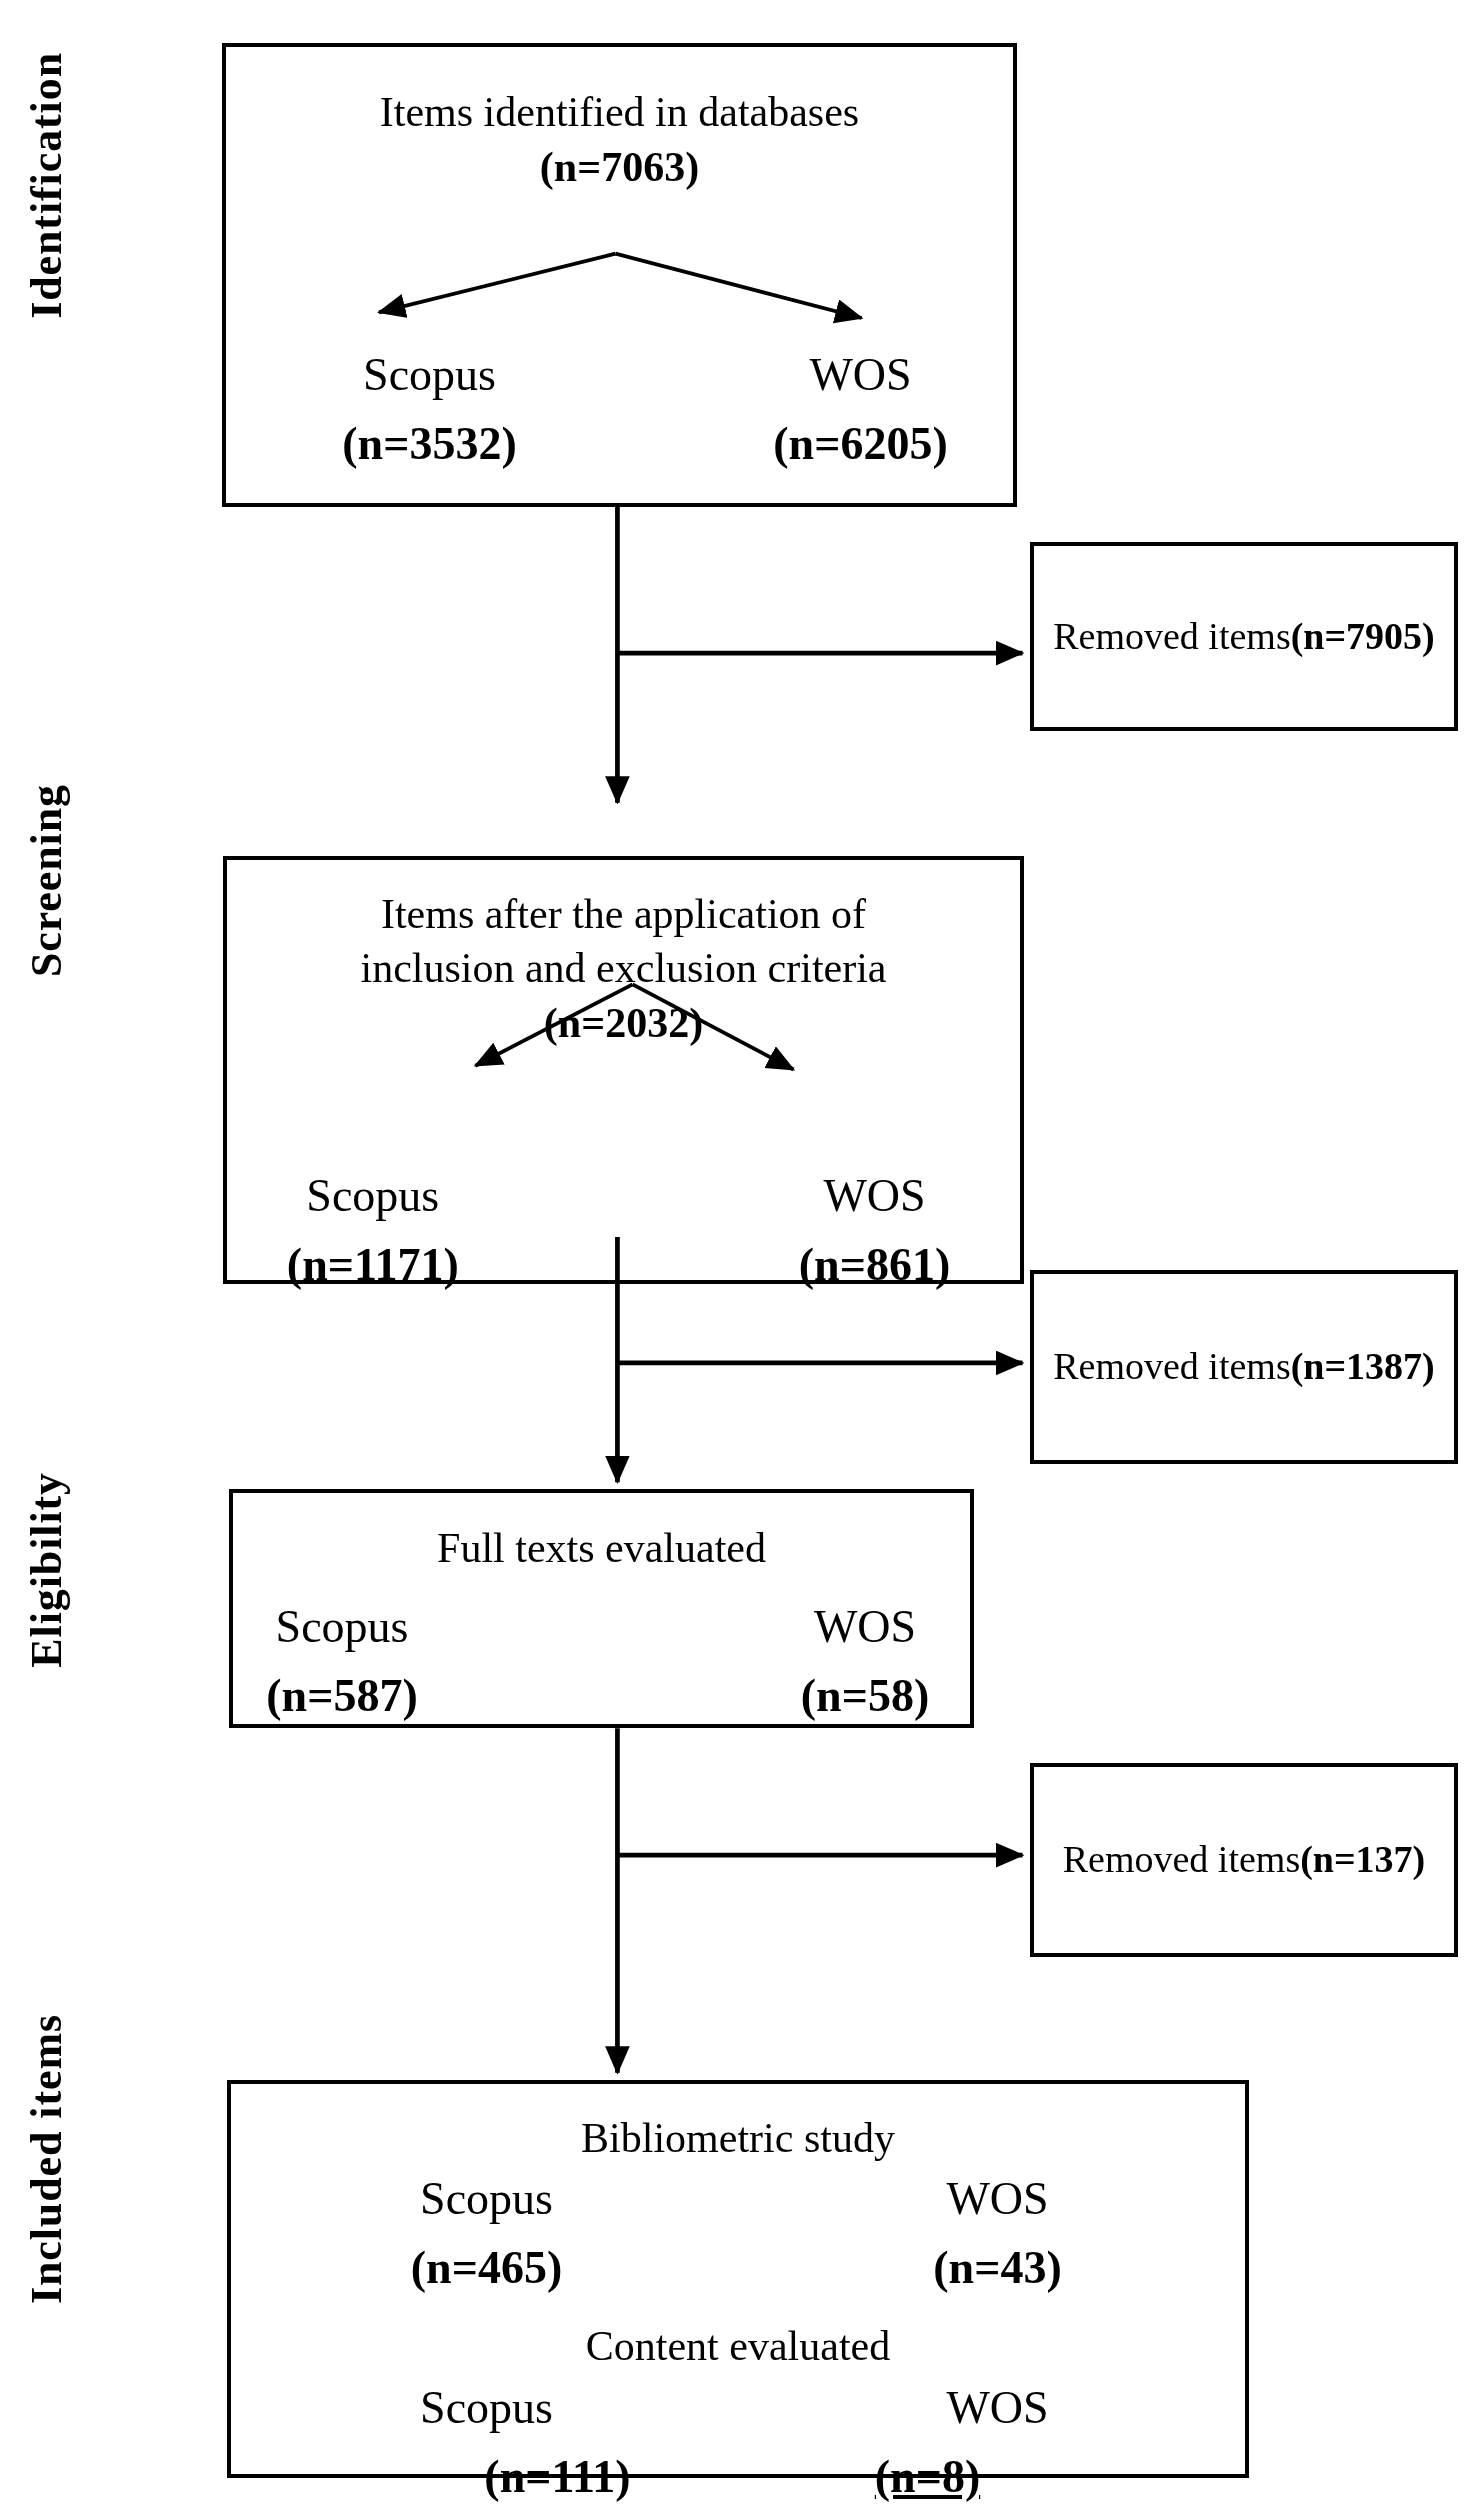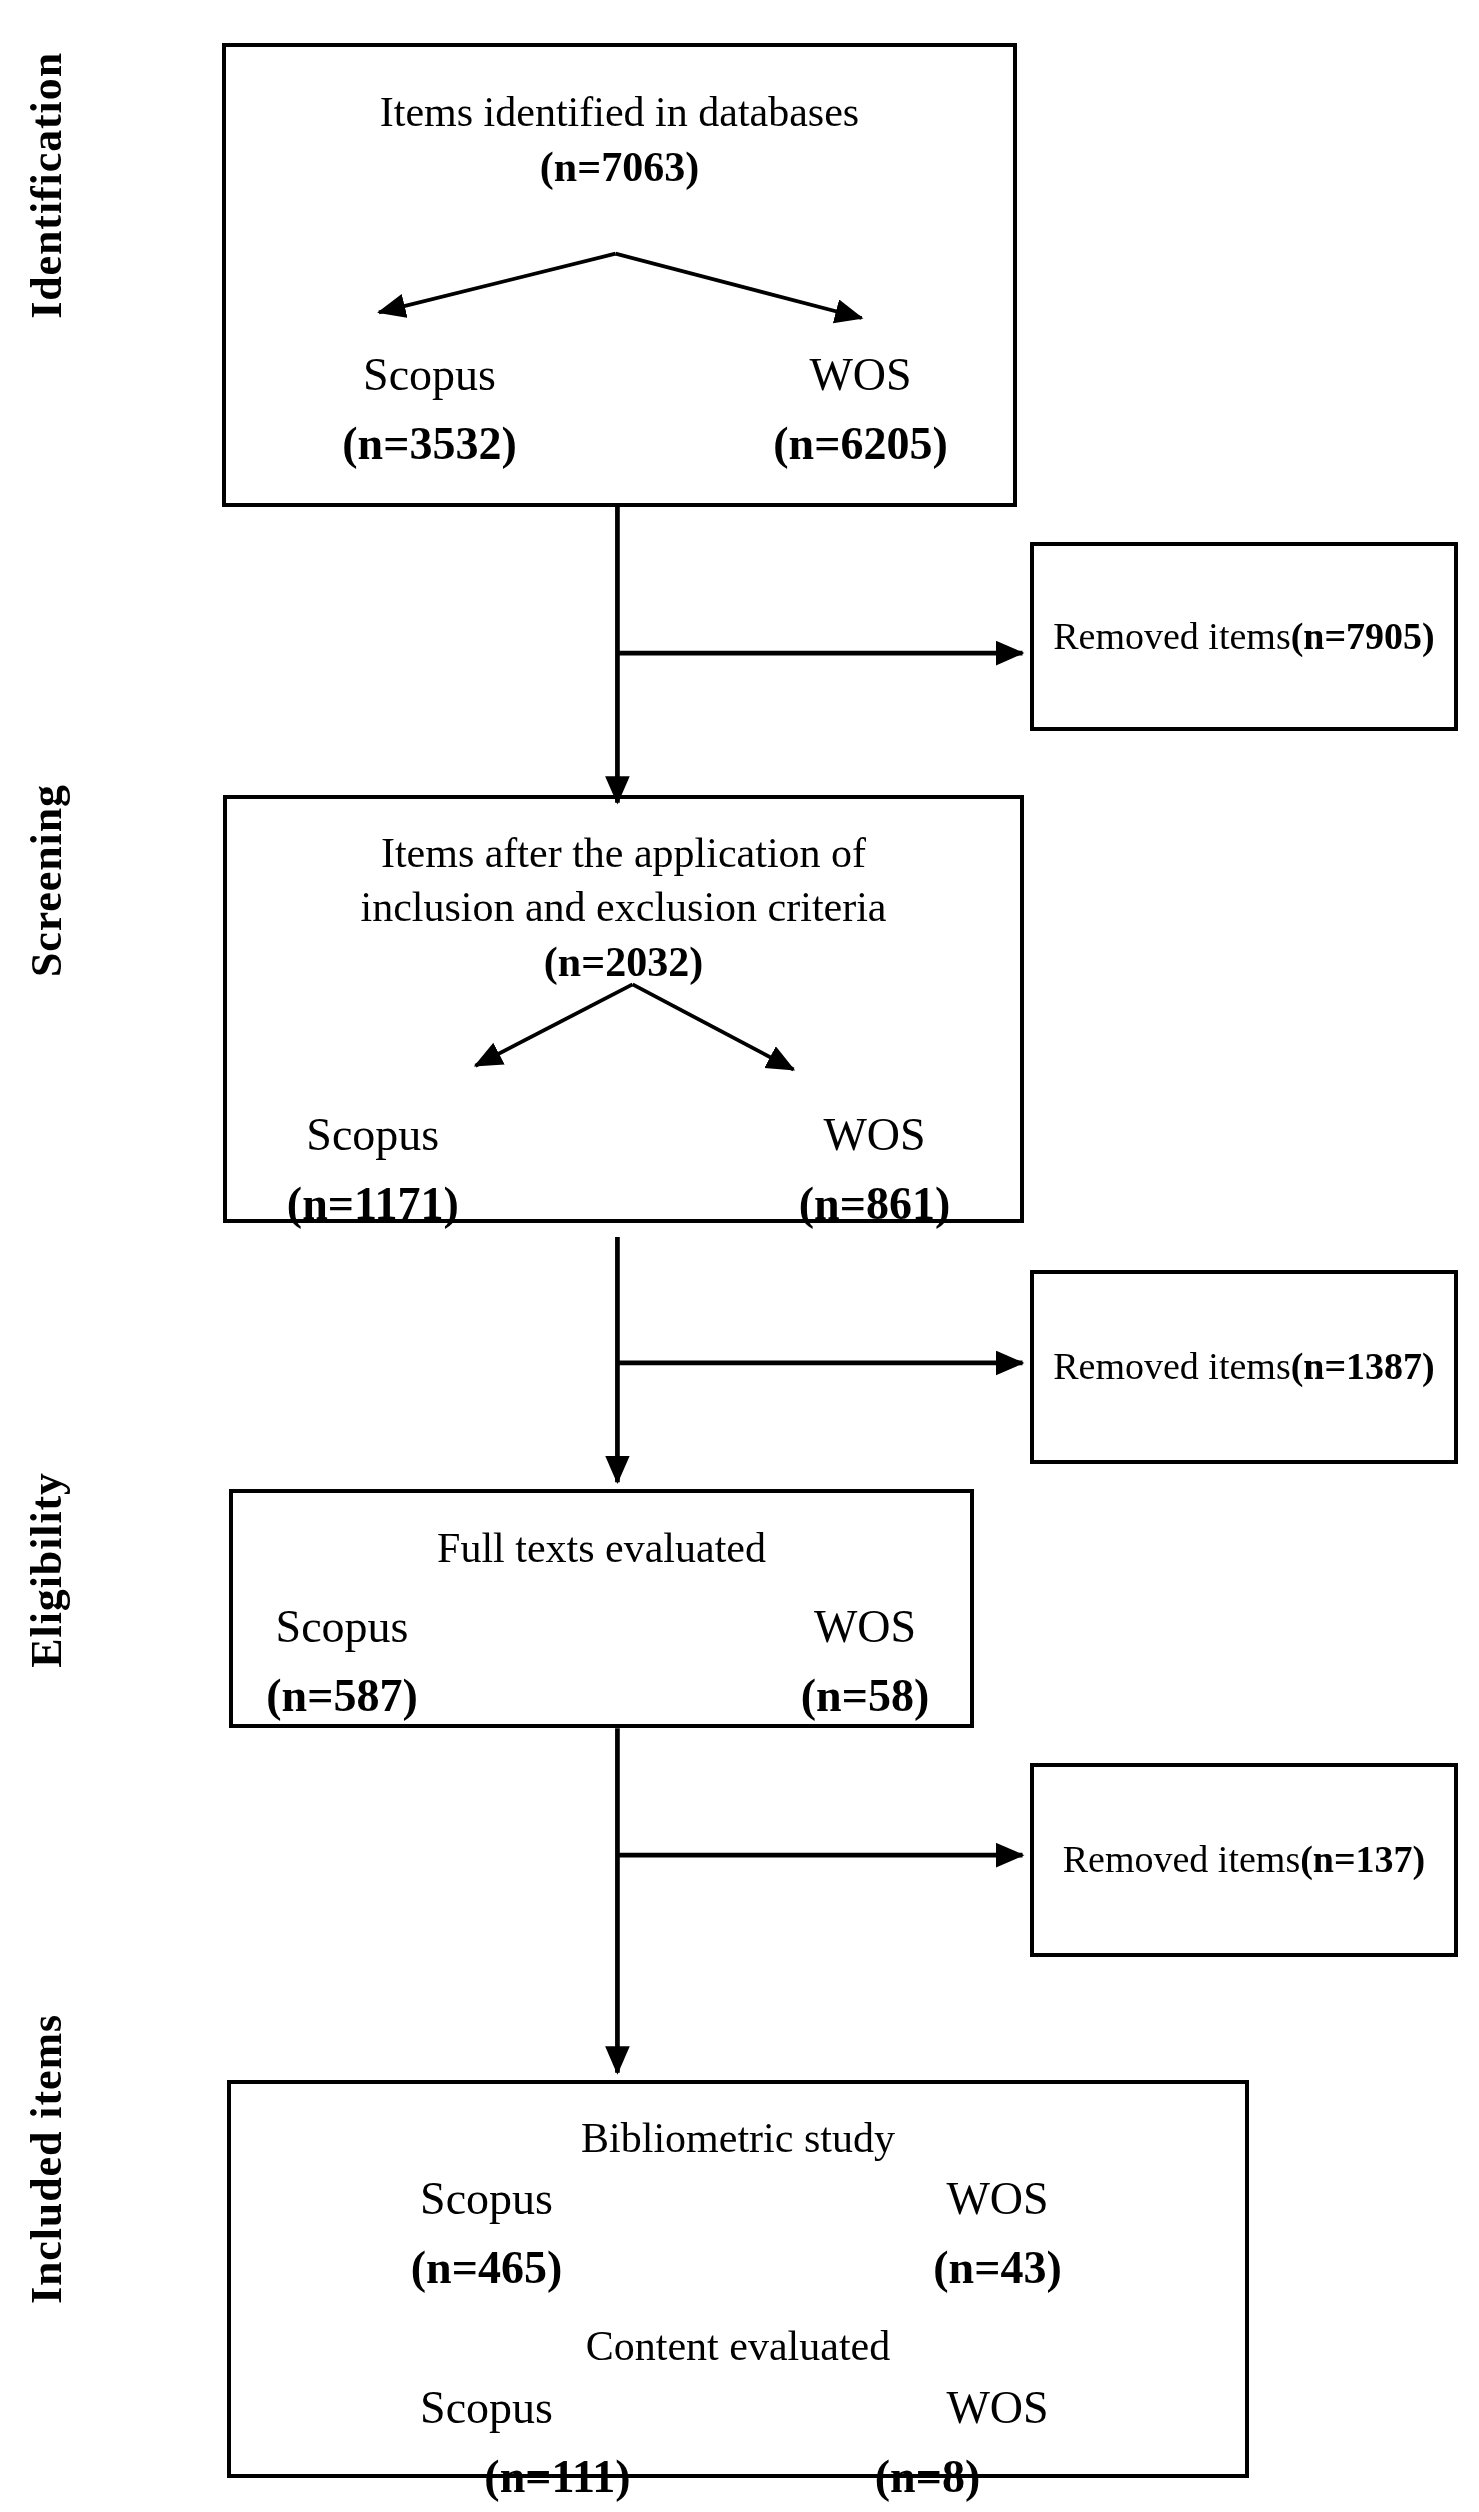--- a/index.html
+++ b/index.html
@@ -58,21 +58,21 @@
     display: flex;
     flex-direction: row;
     align-items: center;
     justify-content: center;
     font-size: 38px;
     line-height: 1.4;
     text-align: center;
   }
   .block-line { display: block; }
   .shift-right { position: relative; left: 71px; }
-  .shift-left  { position: relative; left: -70px; }
+  .shift-left  { position: relative; left: -70px; text-decoration: underline; }
 </style>
 </head>
 <body>
 
 <div class="canvas">
 
   <svg class="connectors" viewBox="0 0 1563 2654" xmlns="http://www.w3.org/2000/svg" aria-hidden="true">
     <defs>
       <marker id="ah" markerUnits="userSpaceOnUse" markerWidth="34" markerHeight="28" refX="28" refY="13" orient="auto">
         <path d="M0,0 L30,13 L0,26 Z" fill="#000000"></path>
@@ -113,21 +113,21 @@
       <span>WOS</span>
       <span class="n">(n=6205)</span>
     </div>
   </div>
 
   <div class="box removed-box" style="left:1030px; top:542px; width:428px; height:189px;">
     <span>Removed items</span>
     <span class="n">(n=7905)</span>
   </div>
 
-  <div class="box" style="left:223px; top:795px; width:801px; height:428px;">
+  <div class="box" style="left:223px; top:856px; width:801px; height:428px;">
     <div class="box-title" style="top:26.5px;">
       <span class="block-line">Items after the application of</span>
       <span class="block-line">inclusion and exclusion criteria</span>
       <span class="block-line n">(n=2032)</span>
     </div>
     <div class="cell" style="left:13.3px; top:301px; width:265px;">
       <span>Scopus</span>
       <span class="n">(n=1171)</span>
     </div>
     <div class="cell" style="left:515px; top:301px; width:265px;">

